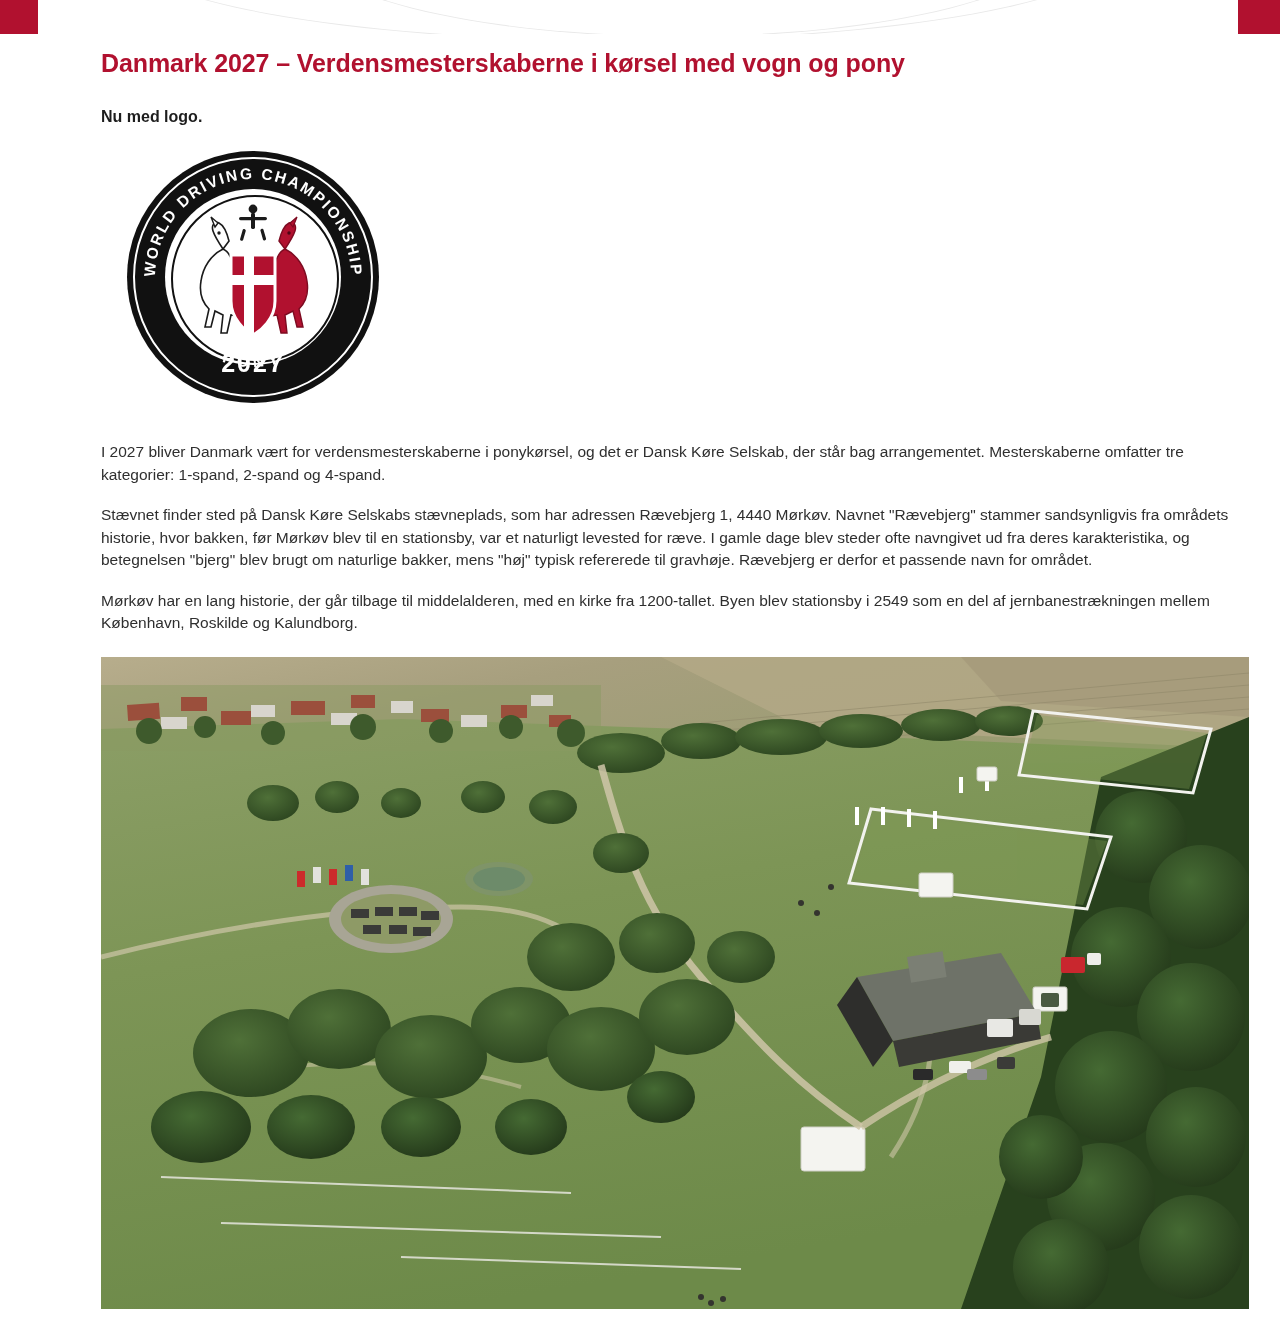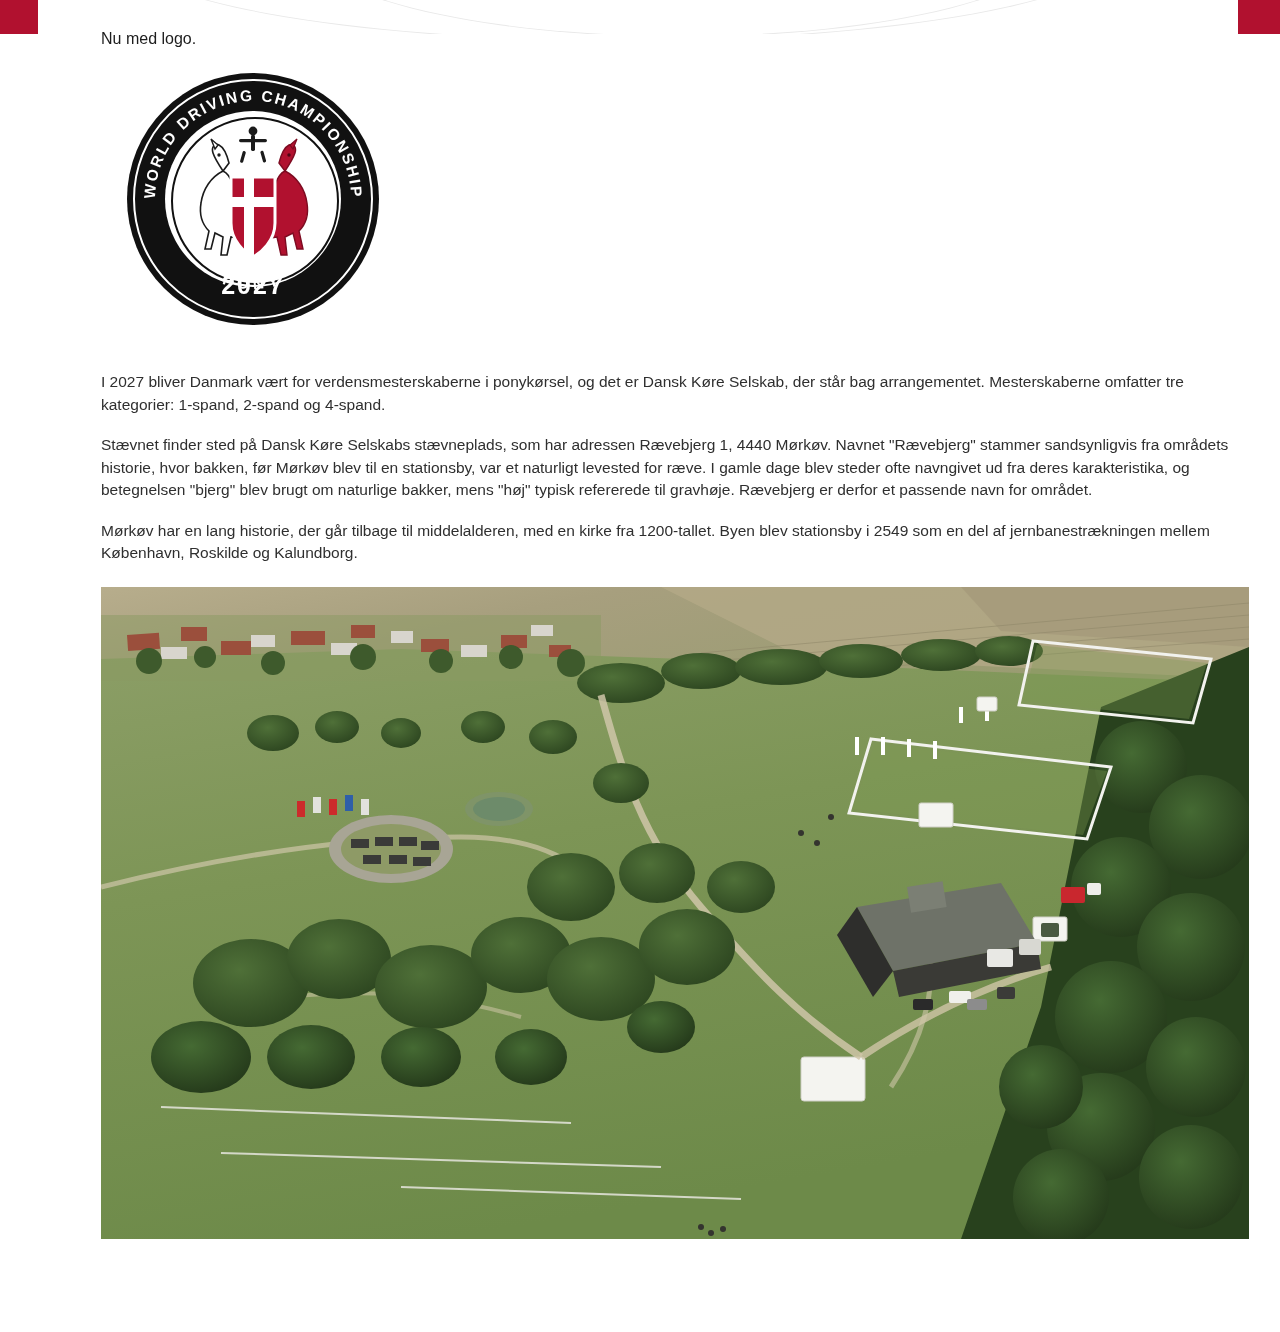--- a/index.html
+++ b/index.html
@@ -72,21 +72,21 @@
     line-height: 30px;
     font-weight: bold;
     color: #b1112f;
     margin: 48px 0 0 0;
     letter-spacing: -0.1px;
   }
 
   h2.subtitle {
     font-size: 16px;
     line-height: 20px;
-    font-weight: normal;
+    font-weight: bold;
     color: #1d1d1d;
     margin: 29px 0 0 0;
   }
 
   
   .logo-wrap {
     margin-top: 22px;
     width: 302px;
     height: 288px;
     position: relative;
@@ -136,21 +136,21 @@
   }
 
   
   p.body {
     font-size: 15.5px;
     line-height: 22.5px;
     color: #2f2f2f;
     margin: 0 0 18px 0;
     max-width: 1146px;
   }
-  p.body:first-of-type { margin-top: 12px; }
+  p.body:first-of-type { margin-top: 4px; }
   .paras { margin-top: 0; }
 
   
   .photo {
     margin-top: 22px;
     margin-left: 101px;
     width: 1148px;
     height: 652px;
     position: relative;
     overflow: hidden;
@@ -164,20 +164,21 @@
 <div class="top-band">
   <div class="band-left"></div>
   <div class="band-right"></div>
   <div class="band-swoosh"></div>
   <div class="band-swoosh two"></div>
 </div>
 
 <div class="page">
   <div class="content">
 
+    <h1 class="title">Danmark 2027 – Verdensmesterskaberne i kørsel med vogn og pony</h1>
 
     <h2 class="subtitle">Nu med logo.</h2>
 
     <div class="logo-wrap">
       <div class="logo">
         <div class="ring-outer"></div>
         <div class="inner-disc"></div>
         <div class="inner-disc-2"></div>
 
         <svg width="252" height="252" viewBox="0 0 252 252">

